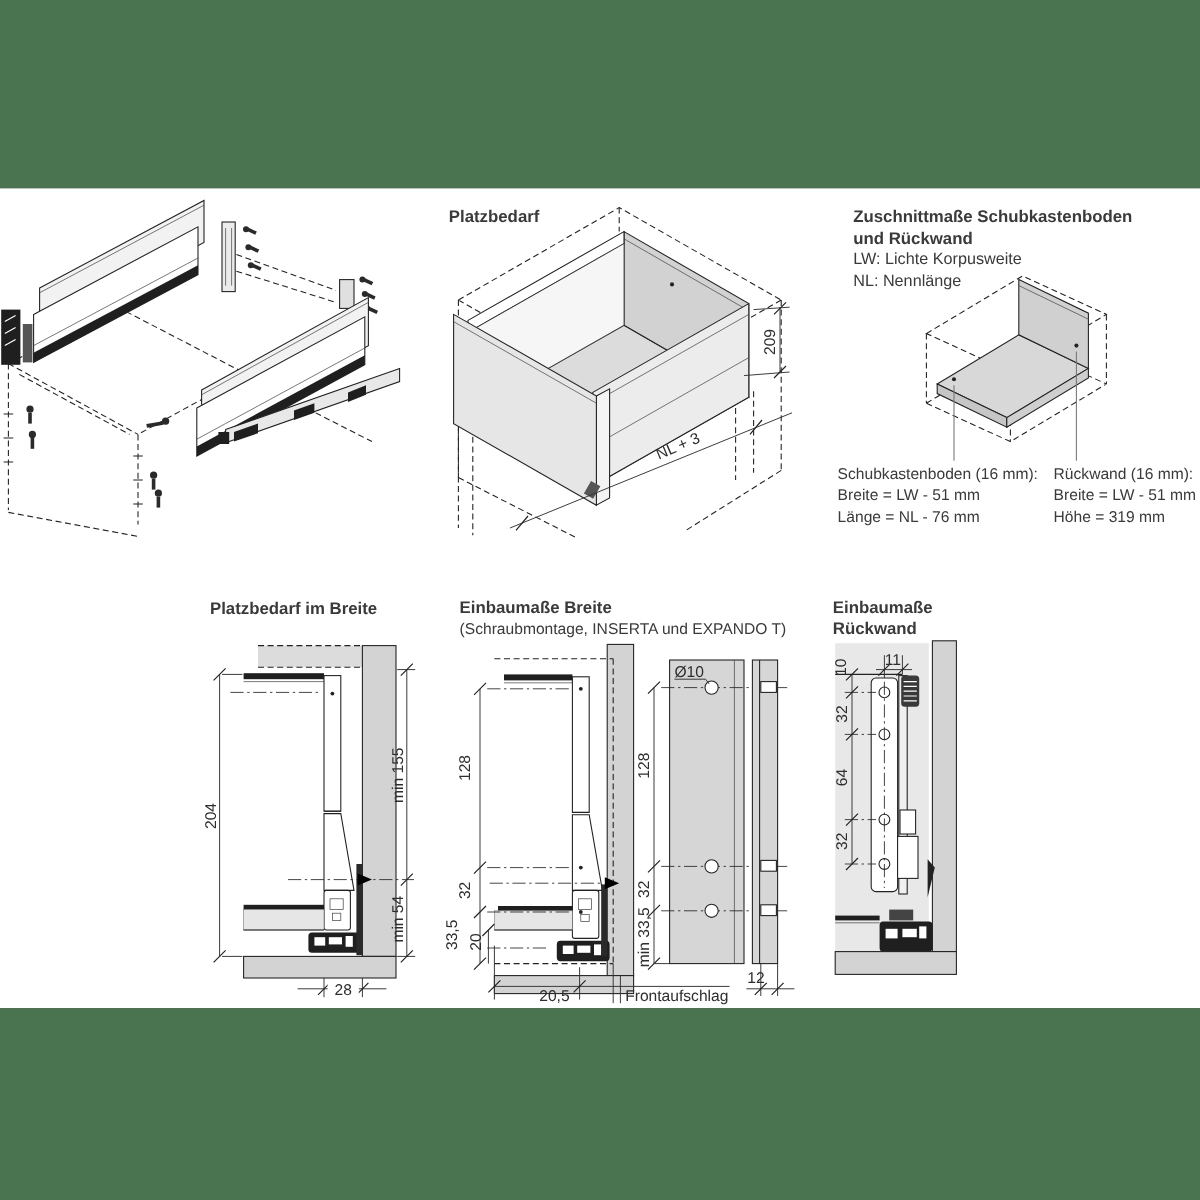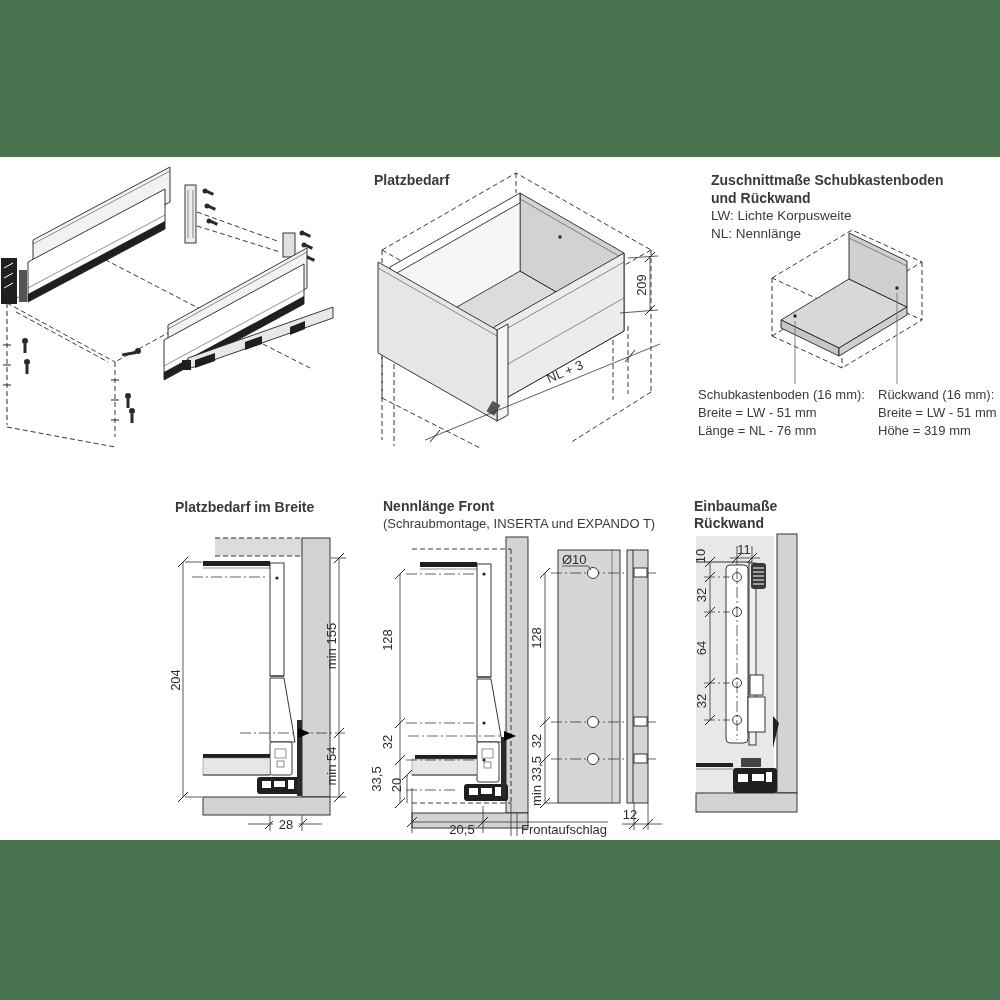--- a/index.html
+++ b/index.html
@@ -41,21 +41,21 @@
     <div>und Rückwand</div>
     <div class="rg">LW: Lichte Korpusweite</div>
     <div class="rg">NL: Nennlänge</div>
   </div>
 
   <div class="ttl" style="left:175px;top:481px;">
     <span>Platzbedarf im Breite</span>
   </div>
 
   <div class="ttl" style="left:383px;top:481px;line-height:17px;">
-    <div>Nennlänge Front</div>
+    <div>Einbaumaße Breite</div>
     <div class="rg" style="font-size:13px;">(Schraubmontage, INSERTA und EXPANDO T)</div>
   </div>
 
   <div class="ttl" style="left:694px;top:481px;line-height:17px;">
     <div>Einbaumaße</div>
     <div>Rückwand</div>
   </div>
 
   <svg style="left:0;top:160px;" width="350" height="290" viewBox="0 160 350 290">
 

